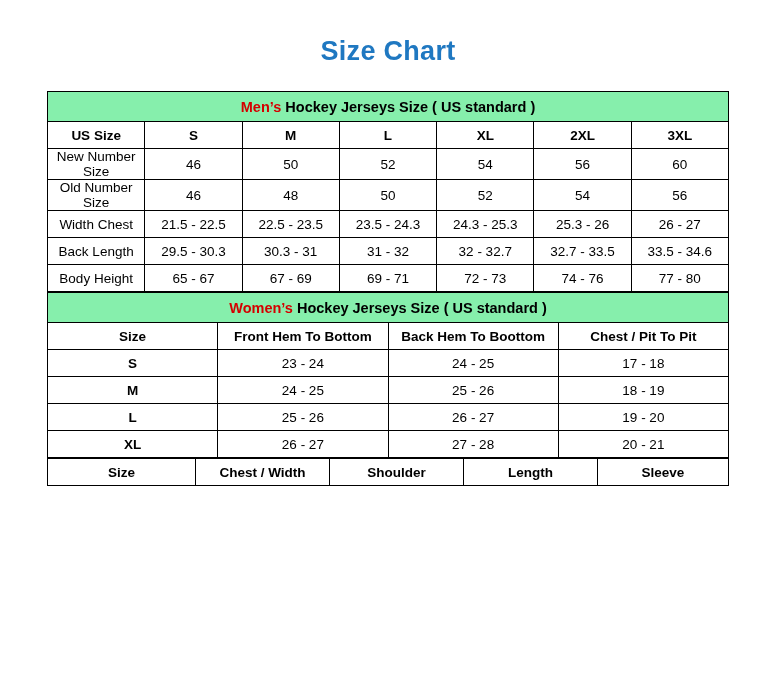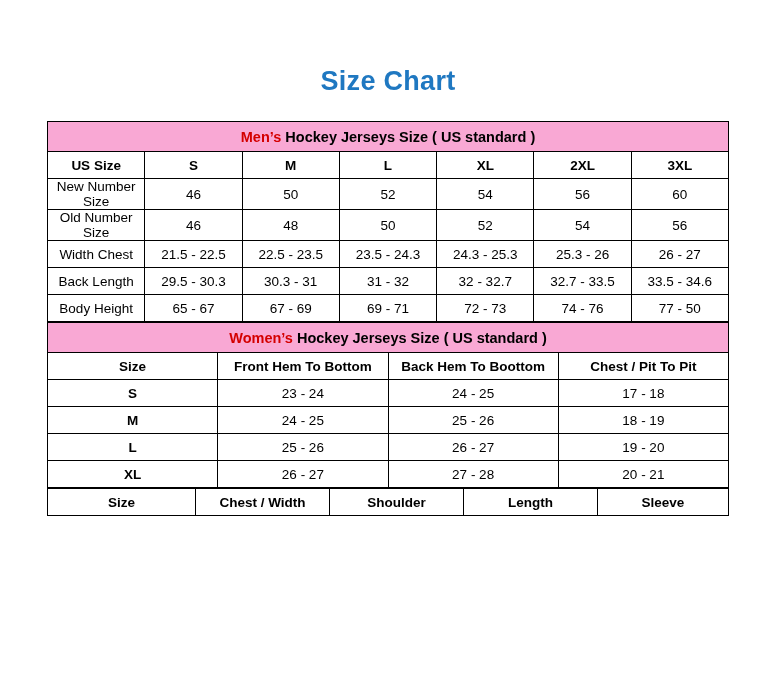--- a/index.html
+++ b/index.html
@@ -18,21 +18,21 @@
     position: relative;
     width: 776px;
     height: 692px;
     box-sizing: border-box;
   }
   .title {
     text-align: center;
     color: #1f78c1;
     font-size: 27px;
     font-weight: bold;
-    padding-top: 66px;
+    padding-top: 36px;
     letter-spacing: 0.3px;
   }
   .tables {
     margin: 0 auto;
     padding-top: 24px;
     width: 682px;
   }
   table {
     border-collapse: collapse;
     width: 682px;
@@ -42,21 +42,21 @@
     border: 1px solid #000000;
     font-size: 13.5px;
     text-align: center;
     vertical-align: middle;
     font-weight: normal;
     padding: 0;
     height: 27px;
     box-sizing: border-box;
   }
   .band {
-    background: #f9a8d4;
+    background: #86efac;
     font-weight: bold;
     font-size: 14.5px;
     height: 30px;
   }
   .band .hl {
     color: #d40000;
   }
   .hdr {
     font-weight: bold;
   }
@@ -128,21 +128,21 @@
           <td>32.7 - 33.5</td>
           <td>33.5 - 34.6</td>
         </tr>
         <tr>
           <td class="rowlabel">Body Height</td>
           <td>65 - 67</td>
           <td>67 - 69</td>
           <td>69 - 71</td>
           <td>72 - 73</td>
           <td>74 - 76</td>
-          <td>77 - 50</td>
+          <td>77 - 80</td>
         </tr>
       </tbody>
     </table>
 
     <table>
       <tbody>
         <tr>
           <td class="band" colspan="4">
             <span class="hl">Women’s</span><span> Hockey Jerseys Size ( US standard )</span>
           </td>

